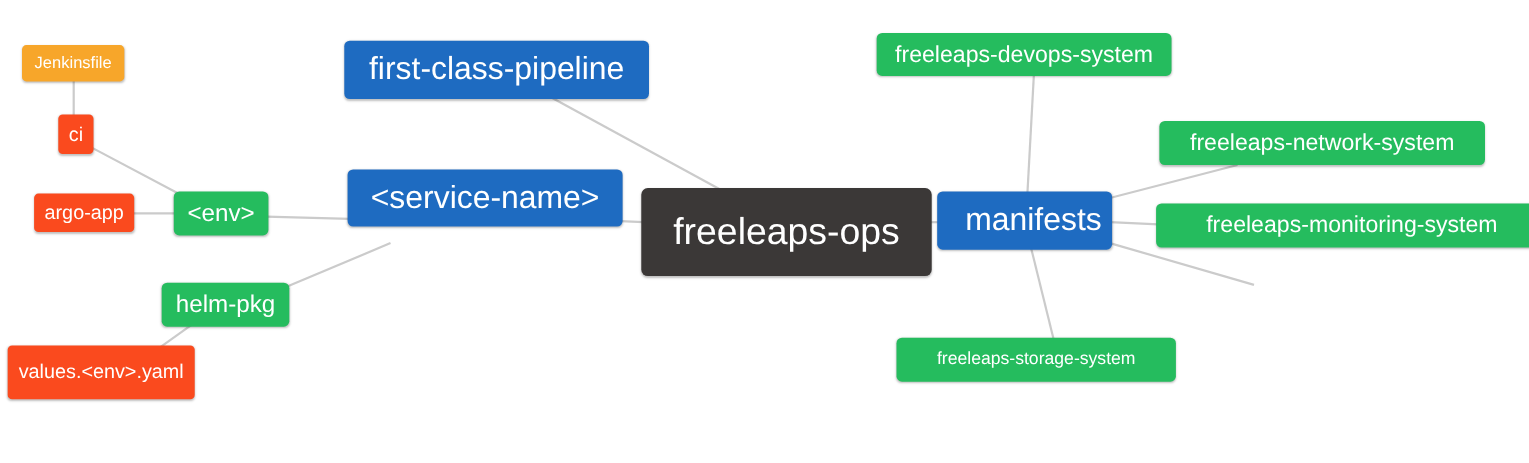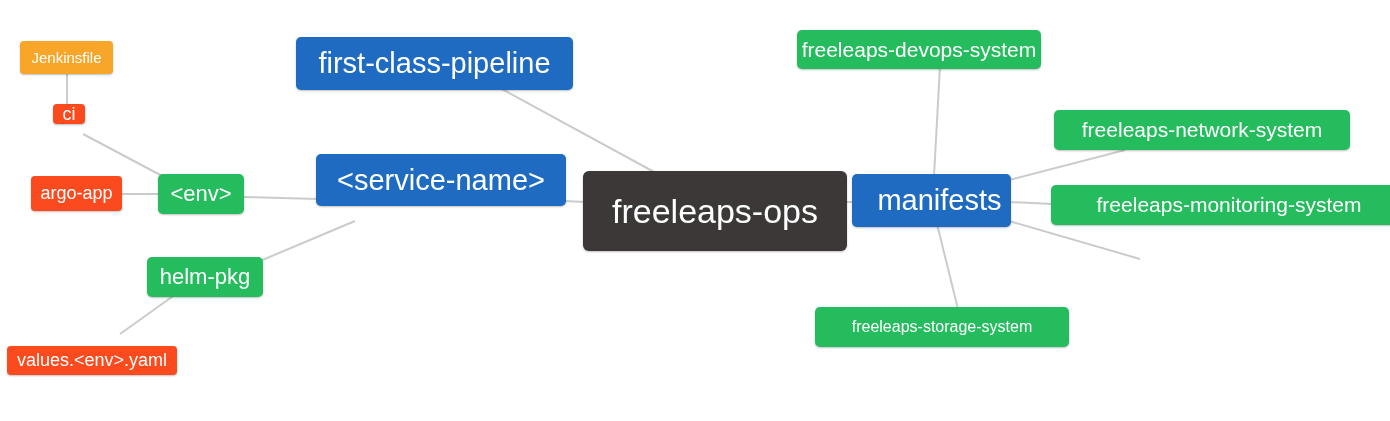--- a/index.html
+++ b/index.html
@@ -33,30 +33,30 @@
     cursor: pointer;
     box-sizing: border-box;
   }
   .c-root   { background: #3b3837; }
   .c-branch { background: #1e6bc1; }
   .c-green  { background: #25bc5e; }
   .c-red    { background: #fa4a1e; }
   .c-orange { background: #f7a62a; }
 
   #n-jenkinsfile          { left: 20px;  top: 25px;  width: 93px;  height: 33px; font-size: 15px; border-radius: 4px; margin-top: 16px; }
-  #n-ci                   { left: 53px;  top: 104px; width: 32px;  height: 20px; font-size: 18px; border-radius: 4px; }
+  #n-ci                   { left: 53px;  top: 104px; width: 32px;  height: 36px; font-size: 18px; border-radius: 4px; }
   #n-argo-app             { left: 31px;  top: 176px; width: 91px;  height: 35px; font-size: 18px; border-radius: 4px; }
   #n-env                  { left: 158px; top: 174px; width: 86px;  height: 40px; font-size: 22px; }
   #n-helm-pkg             { left: 147px; top: 257px; width: 116px; height: 40px; font-size: 22px; }
-  #n-values-env-yaml      { left: 7px;   top: 346px; width: 170px; height: 29px; font-size: 18px; border-radius: 4px; }
-  #n-first-class-pipeline { left: 296px; top: 37px;  width: 277px; height: 53px; font-size: 29px; }
+  #n-values-env-yaml      { left: 7px;   top: 314px; width: 170px; height: 49px; font-size: 18px; border-radius: 4px; }
+  #n-first-class-pipeline { left: 313px; top: 37px;  width: 277px; height: 53px; font-size: 29px; }
   #n-service-name         { left: 316px; top: 154px; width: 250px; height: 52px; font-size: 29px; }
   #n-freeleaps-ops        { left: 583px; top: 171px; width: 264px; height: 80px; font-size: 34px; border-radius: 6px; }
   #n-manifests            { left: 852px; top: 174px; width: 159px; height: 53px; font-size: 29px; padding-left: 16px; }
-  #n-devops-system        { left: 797px; top: 30px;  width: 244px; height: 39px; font-size: 21px; }
+  #n-devops-system        { left: 797px; top: 30px;  width: 268px; height: 39px; font-size: 21px; }
   #n-network-system       { left: 1054px;top: 110px; width: 296px; height: 40px; font-size: 21px; }
   #n-monitoring-system    { left: 1051px;top: 185px; width: 356px; height: 40px; font-size: 21px; }
   #n-controls-system      { left: 1060px;top: 257px; width: 295px; height: 40px; font-size: 21px; }
   #n-storage-system       { left: 815px; top: 307px; width: 254px; height: 40px; font-size: 16px; text-align: center; }
 </style>
 </head>
 <body>
 
 <div class="canvas">
 

